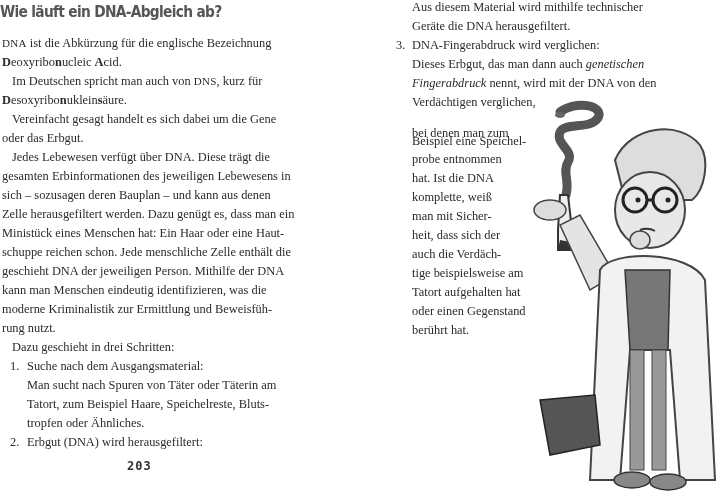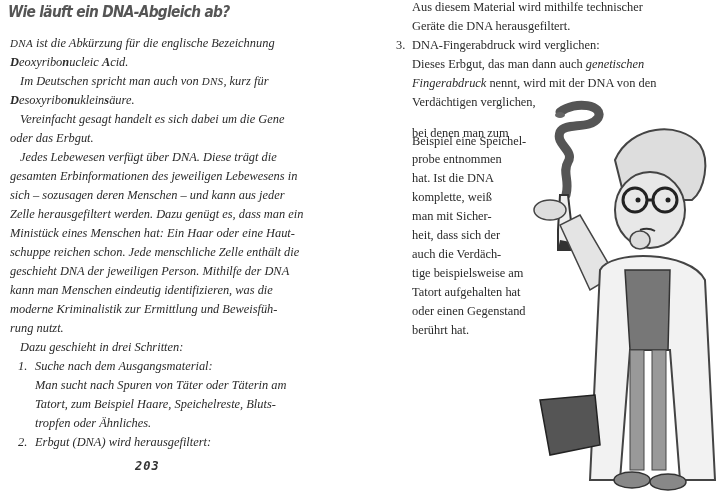--- a/index.html
+++ b/index.html
@@ -1,19 +1,19 @@
 <!DOCTYPE html>
 <html><head>
 <meta charset="utf-8">
 <style>
   * { margin: 0; padding: 0; box-sizing: border-box; }
   html, body { width: 720px; height: 502px; background: #fff; overflow: hidden; }
   body { position: relative; font-family: "Liberation Serif", "DejaVu Serif", serif; color: #2a2a2a; }
   .page { position: absolute; top: 0; height: 502px; }
-  .page-left { left: 8px; width: 360px; font-style: italic; }
+  .page-left { left: 0; width: 360px; }
   .page-right { left: 360px; width: 360px; }
   .title {
     position: absolute; left: 0; top: 2px;
     font-family: "DejaVu Sans", "Liberation Sans", sans-serif;
     font-weight: bold; font-size: 16px; color: #555; letter-spacing: -0.8px;
     transform: scaleX(0.86); transform-origin: left top;
   }
   .body-text { font-size: 12.4px; line-height: 19.5px; }
   .line { position: absolute; white-space: nowrap; }
   .sc { font-size: 11px; letter-spacing: 0.3px; text-align: center; }
@@ -33,21 +33,21 @@
   <div class="title">Wie läuft ein DNA-Abgleich ab?</div>
   <div class="body-text">
     <div class="line" style="left:2px;top:34px"><span class="sc">DNA</span> ist die Abkürzung für die englische Bezeichnung</div>
     <div class="line" style="left:2px;top:53px"><b>D</b>eoxyribo<b>n</b>ucleic <b>A</b>cid.</div>
     <div class="line" style="left:12px;top:72px">Im Deutschen spricht man auch von <span class="sc">DNS</span>, kurz für</div>
     <div class="line" style="left:2px;top:91px"><b>D</b>esoxyribo<b>n</b>uklein<b>s</b>äure.</div>
     <div class="line" style="left:12px;top:110px">Vereinfacht gesagt handelt es sich dabei um die Gene</div>
     <div class="line" style="left:2px;top:129px">oder das Erbgut.</div>
     <div class="line" style="left:12px;top:148px">Jedes Lebewesen verfügt über DNA. Diese trägt die</div>
     <div class="line" style="left:2px;top:167px">gesamten Erbinformationen des jeweiligen Lebewesens in</div>
-    <div class="line" style="left:2px;top:186px">sich – sozusagen deren Menschen – und kann aus jeder</div>
+    <div class="line" style="left:2px;top:186px">sich – sozusagen deren Bauplan – und kann aus denen</div>
     <div class="line" style="left:2px;top:205px">Zelle herausgefiltert werden. Dazu genügt es, dass man ein</div>
     <div class="line" style="left:2px;top:224px">Ministück eines Menschen hat: Ein Haar oder eine Haut-</div>
     <div class="line" style="left:2px;top:243px">schuppe reichen schon. Jede menschliche Zelle enthält die</div>
     <div class="line" style="left:2px;top:262px">geschieht DNA der jeweiligen Person. Mithilfe der DNA</div>
     <div class="line" style="left:2px;top:281px">kann man Menschen eindeutig identifizieren, was die</div>
     <div class="line" style="left:2px;top:300px">moderne Kriminalistik zur Ermittlung und Beweisfüh-</div>
     <div class="line" style="left:2px;top:319px">rung nutzt.</div>
     <div class="line" style="left:12px;top:338px">Dazu geschieht in drei Schritten:</div>
 
     <div class="line" style="left:10px;top:357px">1.</div>

